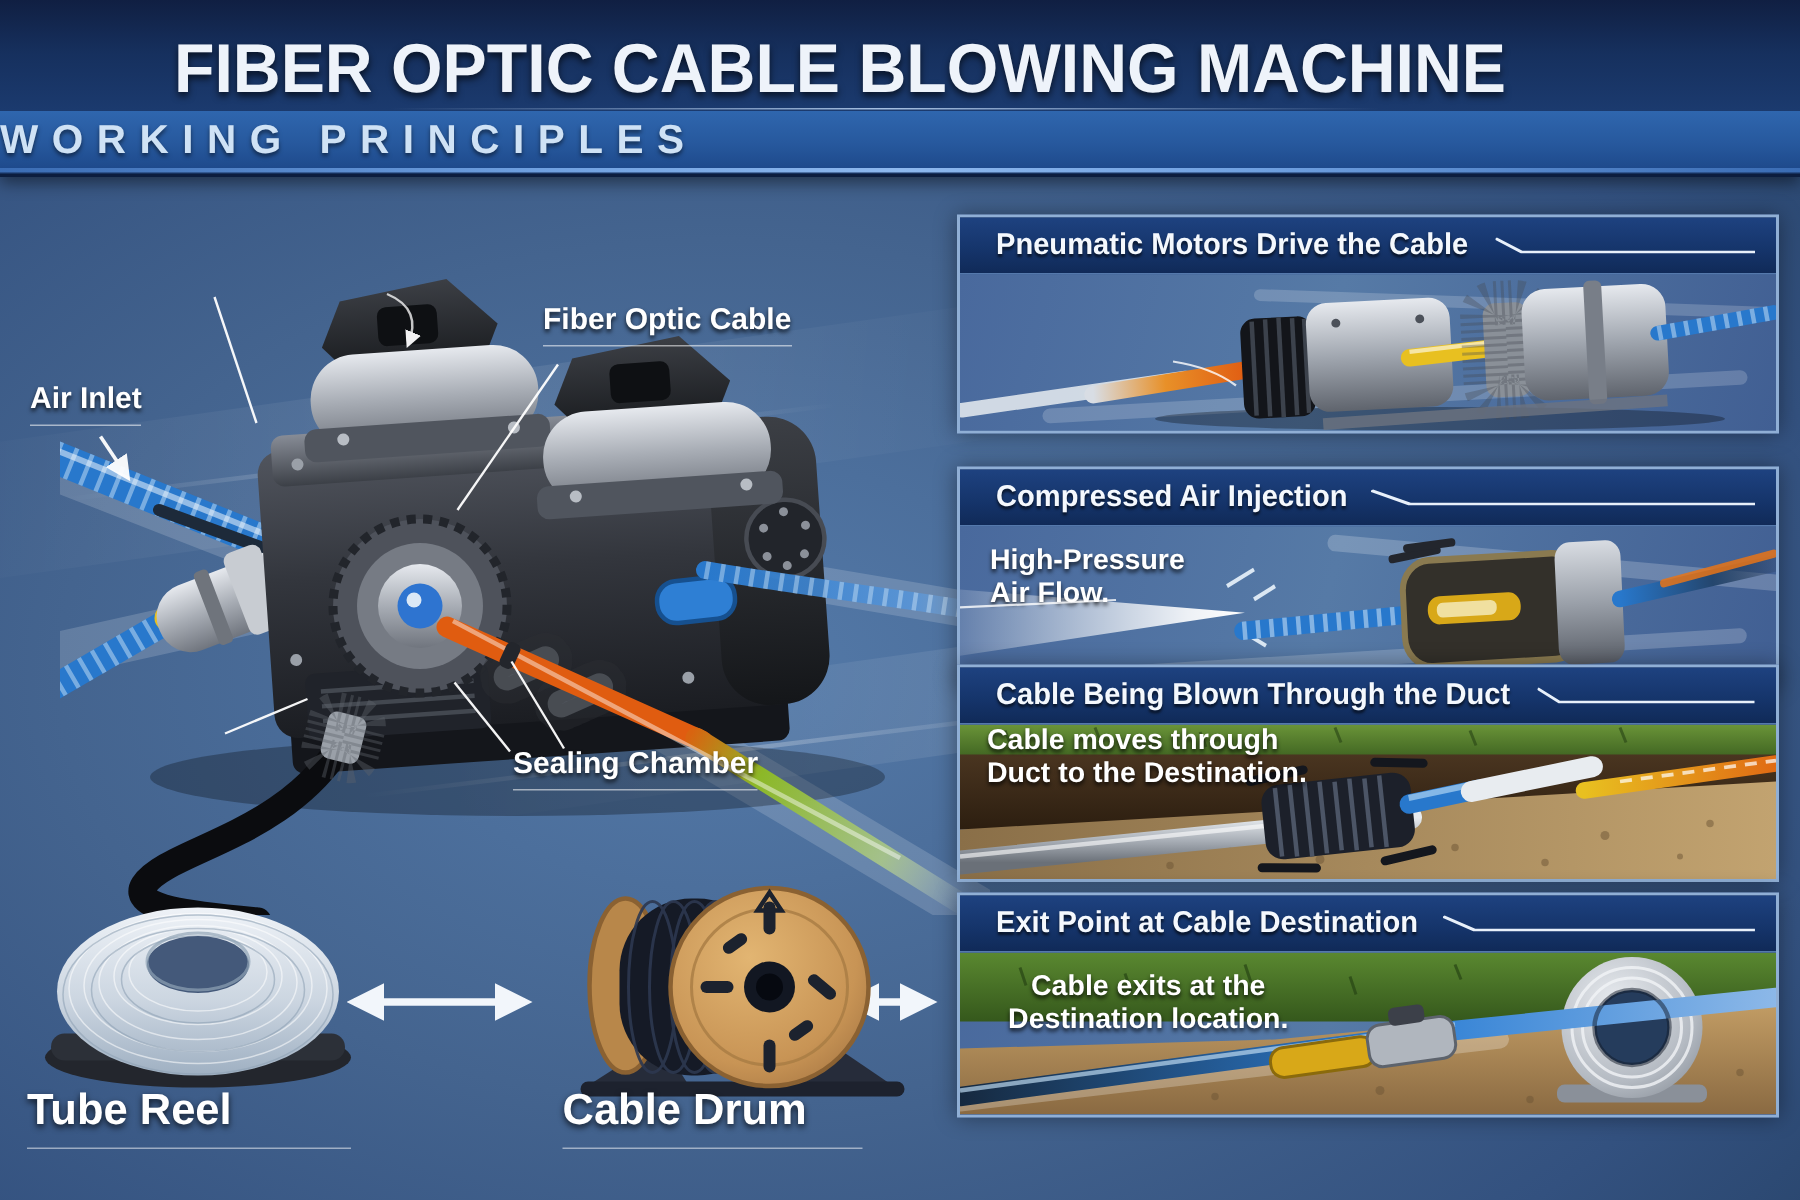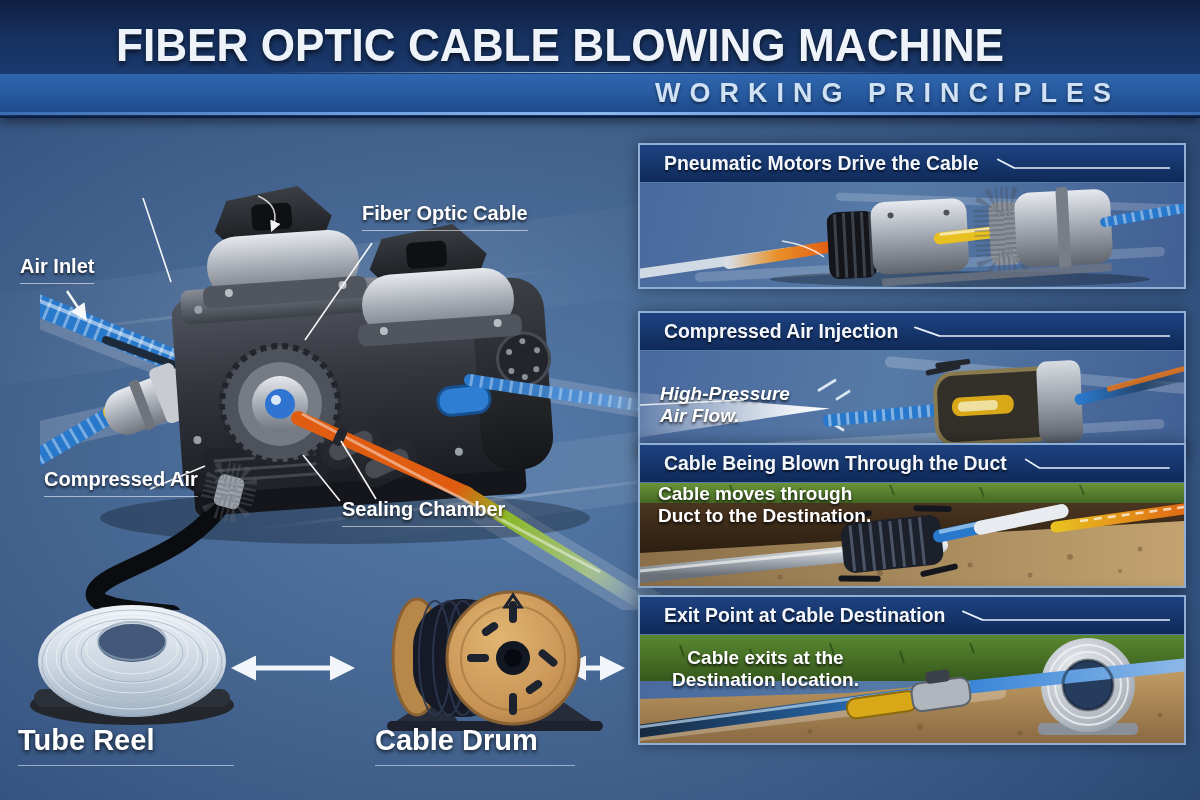--- a/index.html
+++ b/index.html
@@ -17,21 +17,21 @@
   .banner{position:absolute; left:0; top:0; width:1200px; height:118px;
     background:linear-gradient(180deg,#101f42 0%, #16305e 30%, #1b3a6e 62%, #16305c 100%);
     box-shadow:0 4px 10px rgba(0,0,0,.45);}
   .banner-inner{position:absolute; left:0; top:0; width:1120px; height:100%; text-align:center;}
   .banner-title{position:absolute; left:0; right:0; top:18px; font-size:46px; font-weight:bold; letter-spacing:0px;
     color:#eef3fa; text-shadow:0 3px 5px rgba(0,0,0,.65); transform:scaleX(.96); white-space:nowrap;}
   .banner-divider{position:absolute; left:260px; width:660px; top:72px; height:1px;
     background:linear-gradient(90deg, rgba(190,215,245,0), rgba(190,215,245,.85), rgba(190,215,245,0));}
   .subtitle-band{position:absolute; left:0; top:74px; width:1200px; height:38px;
     background:linear-gradient(180deg,#2f66ae 0%, #27599e 55%, #1e4a8c 100%);}
-  .banner-sub{position:absolute; left:0; right:80px; top:78px; text-align:right; font-size:27px; font-weight:bold;
+  .banner-sub{position:absolute; left:0; right:80px; top:78px; text-align:left; font-size:27px; font-weight:bold;
     letter-spacing:9px; color:#cfe2f5; text-shadow:0 2px 3px rgba(0,0,0,.5); white-space:nowrap;}
   .banner-edge{position:absolute; left:0; top:112px; width:1200px; height:3px;
     background:linear-gradient(90deg,#3a6cb4,#6fa0e0 30%,#8db8ee 50%,#6fa0e0 70%,#3a6cb4);}
   .banner-edge2{position:absolute; left:0; top:116px; width:1200px; height:2px; background:rgba(10,25,55,.8);}
 
   
   .mlabel{position:absolute; color:#ffffff; font-weight:bold; font-size:20px;
     text-shadow:0 2px 3px rgba(0,0,0,.75); padding-bottom:5px;
     border-bottom:1px solid rgba(255,255,255,.55); white-space:nowrap;}
   .biglabel{position:absolute; color:#ffffff; font-weight:bold; font-size:29px; text-align:left;
@@ -47,21 +47,21 @@
     display:flex; align-items:center; padding:0 14px 0 24px; gap:8px; box-sizing:border-box;
     border-bottom:1px solid rgba(140,175,215,.5);}
   .panel-title{color:#f4f8fd; font-weight:bold; font-size:20px; white-space:nowrap;
     text-shadow:0 2px 2px rgba(0,0,0,.65); transform:scaleX(.97); transform-origin:left center;}
   .hdr-line{flex:1; height:16px;}
   .panel-body{position:absolute; left:0; right:0; top:38px; bottom:0; overflow:hidden;
     background:linear-gradient(105deg,#49699d 0%, #567aa6 45%, #415f93 100%);}
   .illus{position:absolute; inset:0; width:100%; height:100%;}
   .caption{position:absolute; color:#ffffff; font-weight:bold; font-size:19px; line-height:1.18;
     text-shadow:0 2px 3px rgba(0,0,0,.8);}
-  .caption.italic{font-style:italic;margin-top:20px;}
+  .caption.italic{}
 </style>
 </head>
 <body>
 
 <div class="stage">
 
   <div class="glow" style="left:-60px; top:250px; width:760px; height:90px;"></div>
   <div class="glow" style="left:300px; top:430px; width:700px; height:70px;"></div>
   <div class="streak" style="left:40px; top:300px; width:520px;"></div>
   <div class="streak" style="left:240px; top:500px; width:480px;"></div>
@@ -256,21 +256,20 @@
       <path d="M 376 499 L 341 441"></path>
     </g>
     <g stroke="#f2f6fb" stroke-width="5" fill="none">
       <path d="M 236 668 L 350 668" marker-start="url(#mArrowBig)" marker-end="url(#mArrowBig)"></path>
       <path d="M 566 668 L 620 668" marker-start="url(#mArrowBig)" marker-end="url(#mArrowBig)"></path>
     </g>
   </svg>
 
   <div class="mlabel" style="left:362px; top:202px;">Fiber Optic Cable</div>
   <div class="mlabel" style="left:20px;  top:255px;">Air Inlet</div>
-  <div class="mlabel" style="left:44px;  top:468px;">Compressed Air</div>
   <div class="mlabel" style="left:342px; top:498px;">Sealing Chamber</div>
 
   <svg style="position:absolute; left:20px; top:585px;" width="225" height="150" viewBox="0 0 225 150">
     <defs>
       <linearGradient id="gReel" x1="0" y1="0" x2="0" y2="1">
         <stop offset="0" stop-color="#eef2f7"></stop>
           <stop offset=".55" stop-color="#ccd6e1"></stop>
           <stop offset="1" stop-color="#9fb0c2"></stop>
       </linearGradient>
     </defs>

